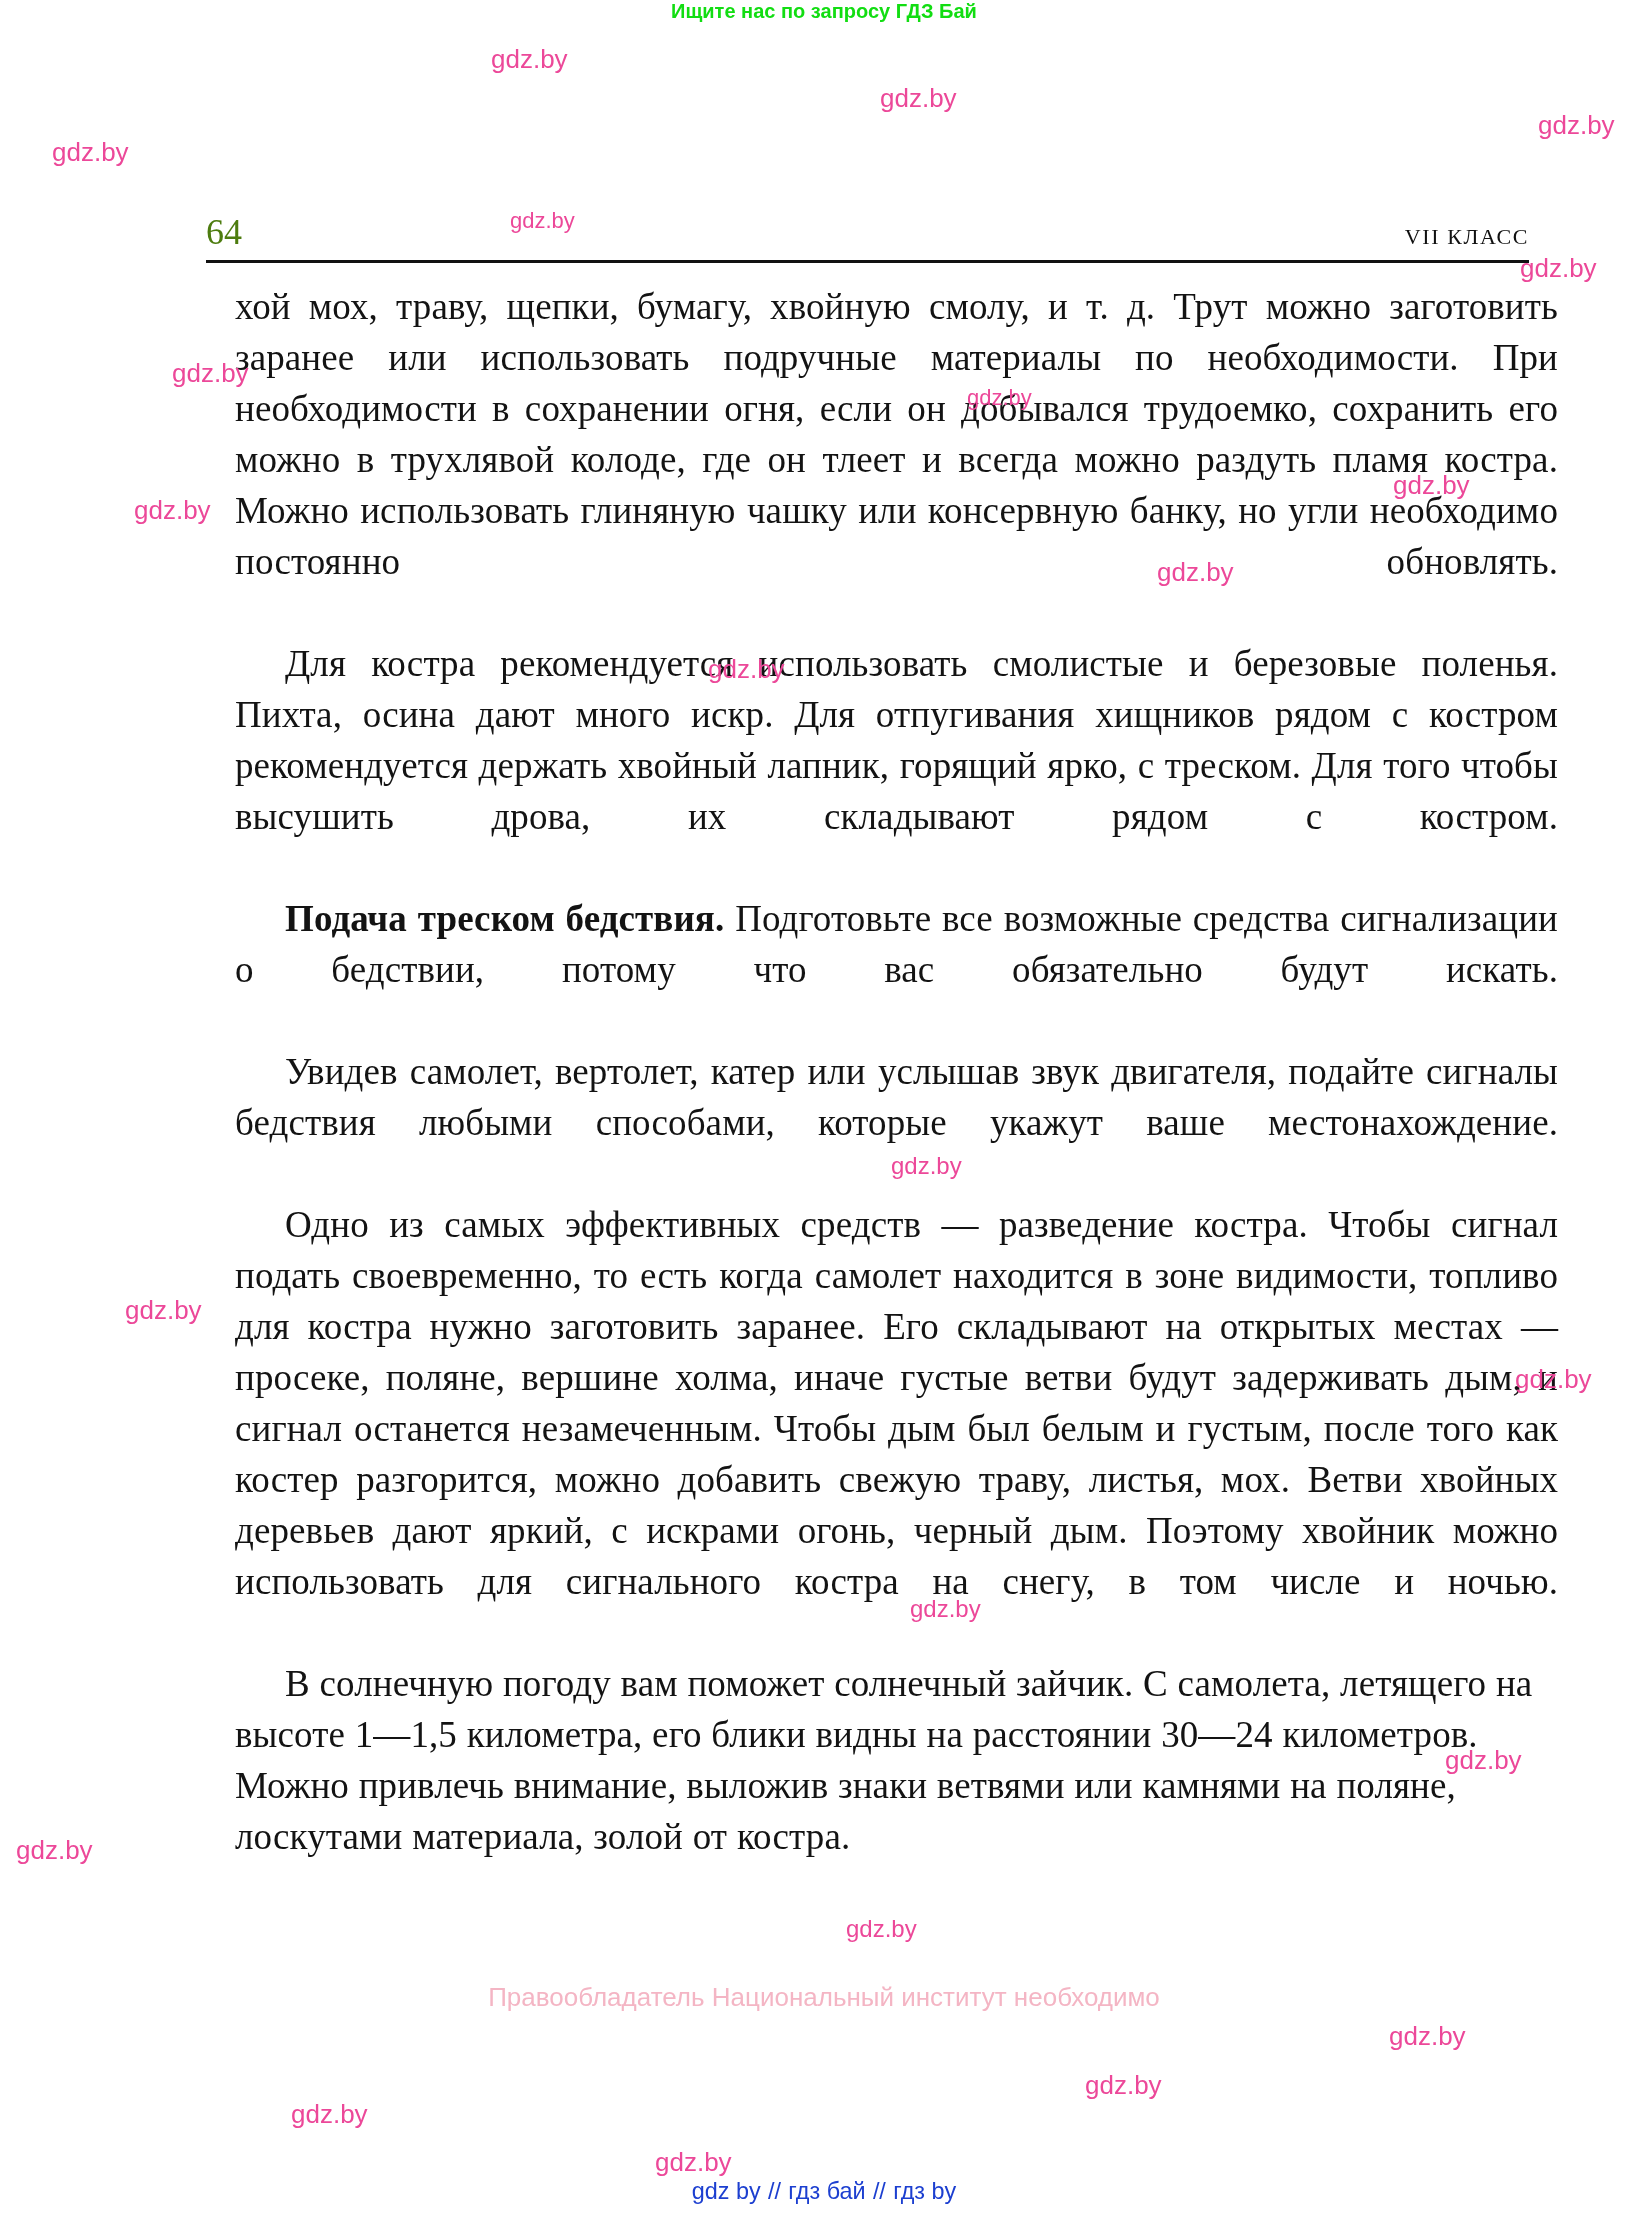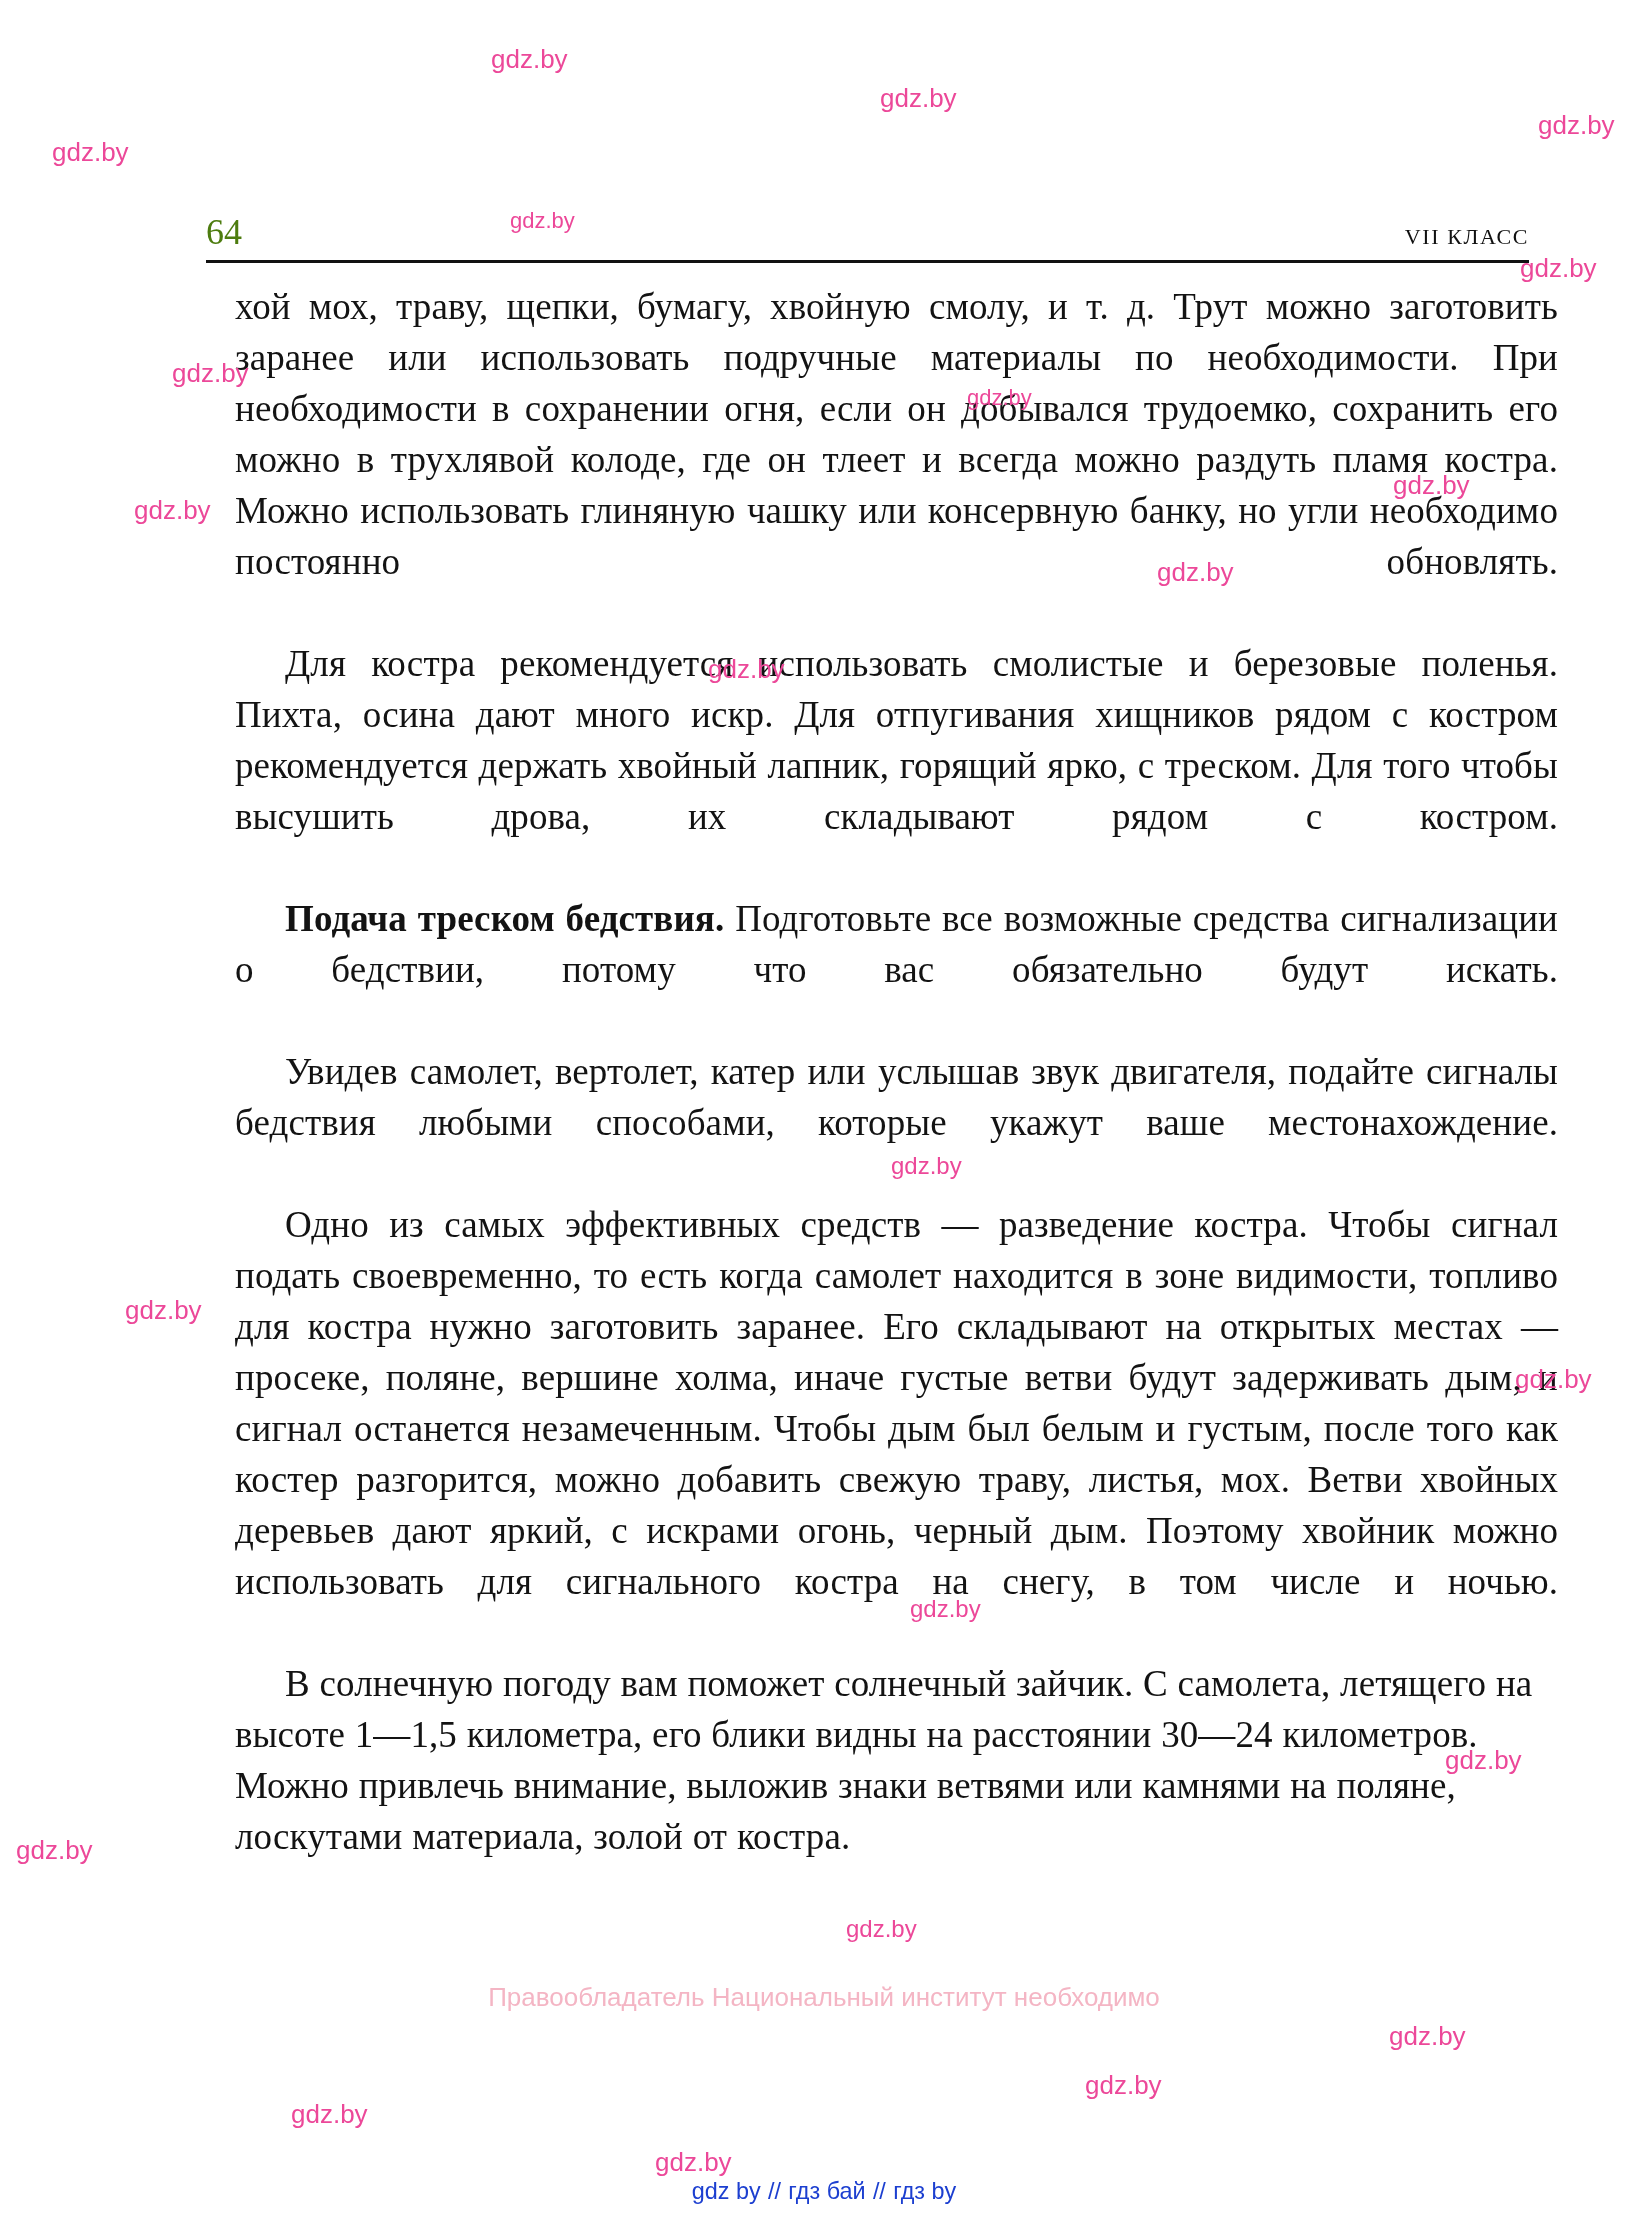--- a/index.html
+++ b/index.html
@@ -134,20 +134,21 @@
     color: #ec4899;
     white-space: nowrap;
     pointer-events: none;
   }
 </style>
 </head>
 <body>
 
 <div id="page">
 
+  <div class="promo-banner" style="color: rgb(18, 221, 18);">Ищите нас по запросу ГДЗ Бай</div>
 
   <div class="runhead">
     <span class="folio">64</span>
     <span class="runhead-title">VII КЛАСС</span>
   </div>
   <div class="rule"></div>
 
   <div class="col" id="text-column">
       <p class="para">хой мох, траву, щепки, бумагу, хвойную смолу, и т. д. Трут можно заготовить заранее или использовать подручные материалы по необходимости. При необходимости в сохранении огня, если он добывался трудоемко, сохранить его можно в трухлявой колоде, где он тлеет и всегда можно раздуть пламя костра. Можно использовать глиняную чашку или консервную банку, но угли необходимо постоянно обновлять.</p>
       <p class="para indent">Для костра рекомендуется использовать смолистые и березовые поленья. Пихта, осина дают много искр. Для отпугивания хищников рядом с костром рекомендуется держать хвойный лапник, горящий ярко, с треском. Для того чтобы высушить дрова, их складывают рядом с костром.</p>

